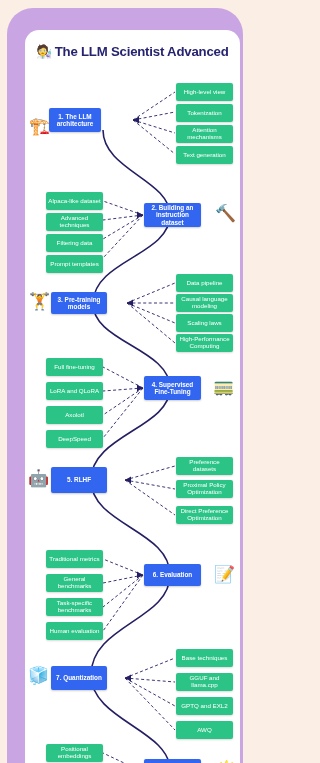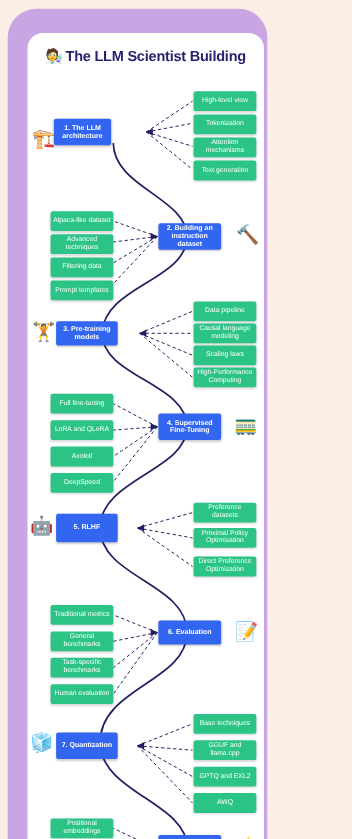--- a/index.html
+++ b/index.html
@@ -166,21 +166,21 @@
           </g>
           <polygon points="100,648 106,644.6 106,651.4" fill="#241f63"></polygon>
 
           <g stroke="#241f63" stroke-width="0.9" fill="none" stroke-dasharray="3,2.4">
             <path d="M 118 742 L 78 723"></path>
             <path d="M 118 742 L 78 749"></path>
           </g>
         </svg>
 
         <div id="title-row">
-          <span id="title-emoji">🧑‍🔬</span><span id="title-text">The LLM Scientist Building</span>
+          <span id="title-emoji">🧑‍🔬</span><span id="title-text">The LLM Scientist Advanced</span>
         </div>
 
         <span class="side-emoji" style="left:4px;top:88px;">🏗️</span>
         <div class="node main-node" style="left:24px;top:78px;width:52px;height:24px;">1. The LLM architecture</div>
 
         <div class="node leaf-node" style="left:151px;top:53px;width:57px;height:18px;">High-level view</div>
         <div class="node leaf-node" style="left:151px;top:74px;width:57px;height:18px;">Tokenization</div>
         <div class="node leaf-node" style="left:151px;top:95px;width:57px;height:18px;">Attention mechanisms</div>
         <div class="node leaf-node" style="left:151px;top:116px;width:57px;height:18px;">Text generation</div>
 

